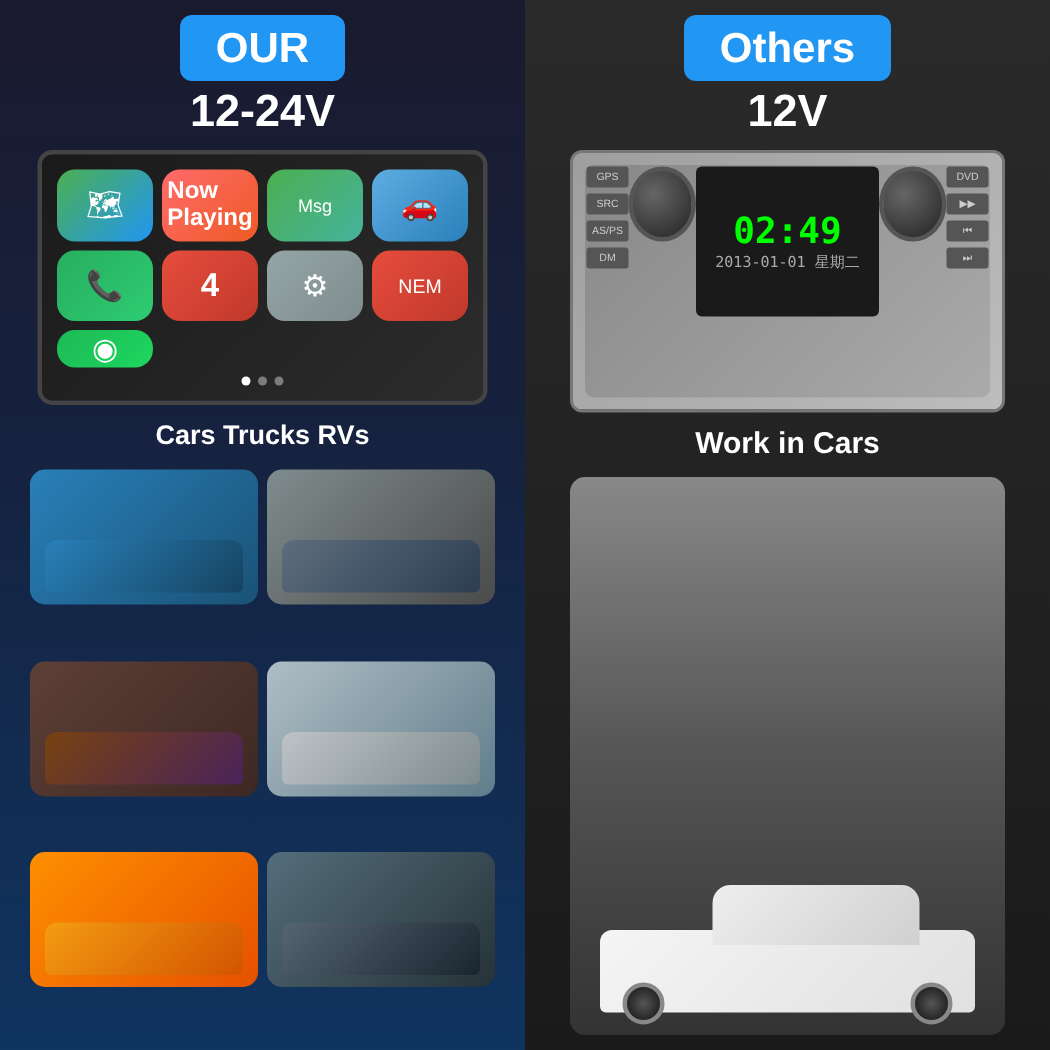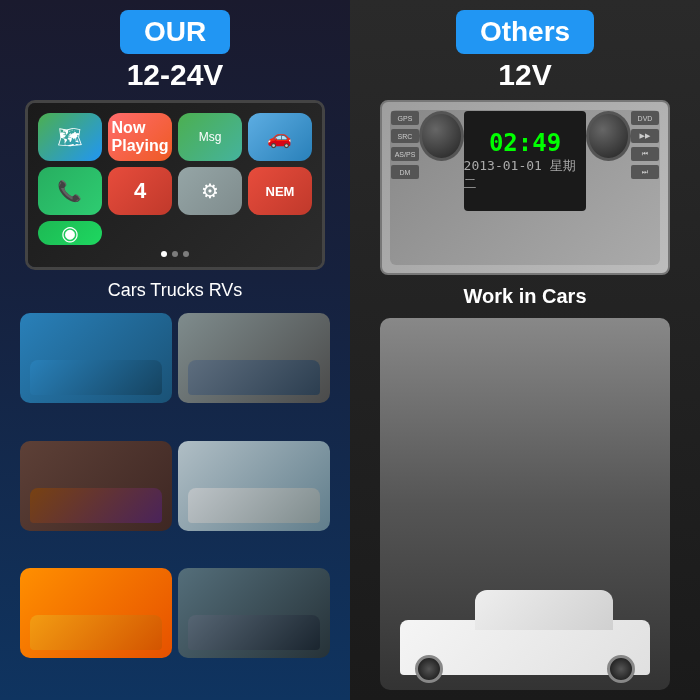--- a/index.html
+++ b/index.html
@@ -88,21 +88,21 @@
       color: white;
     }
 
     .app-maps { background: linear-gradient(135deg, #4CAF50, #2196F3); }
     .app-music { background: linear-gradient(135deg, #ff6b6b, #ee5a24); }
     .app-messages { background: linear-gradient(135deg, #4CAF50, #45b39d); }
     .app-car { background: linear-gradient(135deg, #5dade2, #2980b9); }
     .app-phone { background: linear-gradient(135deg, #27ae60, #2ecc71); }
     .app-calendar { background: linear-gradient(135deg, #e74c3c, #c0392b); }
     .app-settings { background: linear-gradient(135deg, #95a5a6, #7f8c8d); }
-    .app-netease { background: linear-gradient(135deg, #e74c3c, #c0392b); font-weight: bold; }
+    .app-netease { background: linear-gradient(135deg, #e74c3c, #c0392b); }
     .app-spotify { background: linear-gradient(135deg, #1db954, #1ed760); }
 
     .screen-dots {
       grid-column: 1 / -1;
       display: flex;
       justify-content: center;
       gap: 5px;
       align-items: center;
     }
 
@@ -110,21 +110,21 @@
       width: 6px;
       height: 6px;
       border-radius: 50%;
       background: rgba(255,255,255,0.4);
     }
     .dot.active { background: white; }
 
     .description-text {
       color: white;
       font-size: 18px;
-      font-weight: 400;
+      font-weight: 700;
       text-align: right;
       line-height: 1.4;
       margin-bottom: 10px;
     }
 
     .vehicle-grid {
       display: grid;
       grid-template-columns: 1fr 1fr;
       grid-template-rows: repeat(3, 1fr);
       gap: 6px;
@@ -212,21 +212,21 @@
       display: flex;
       flex-direction: column;
       align-items: center;
       justify-content: center;
       font-size: 18px;
       color: #00ff00;
       font-family: monospace;
     }
 
     .center-display .time { font-size: 24px; font-weight: bold; }
-    .center-display .date { font-size: 13px; color: #aaa; }
+    .center-display .date { font-size: 10px; color: #aaa; }
 
     .side-buttons {
       display: flex;
       flex-direction: column;
       gap: 4px;
     }
 
     .side-btn {
       width: 28px;
       height: 14px;

